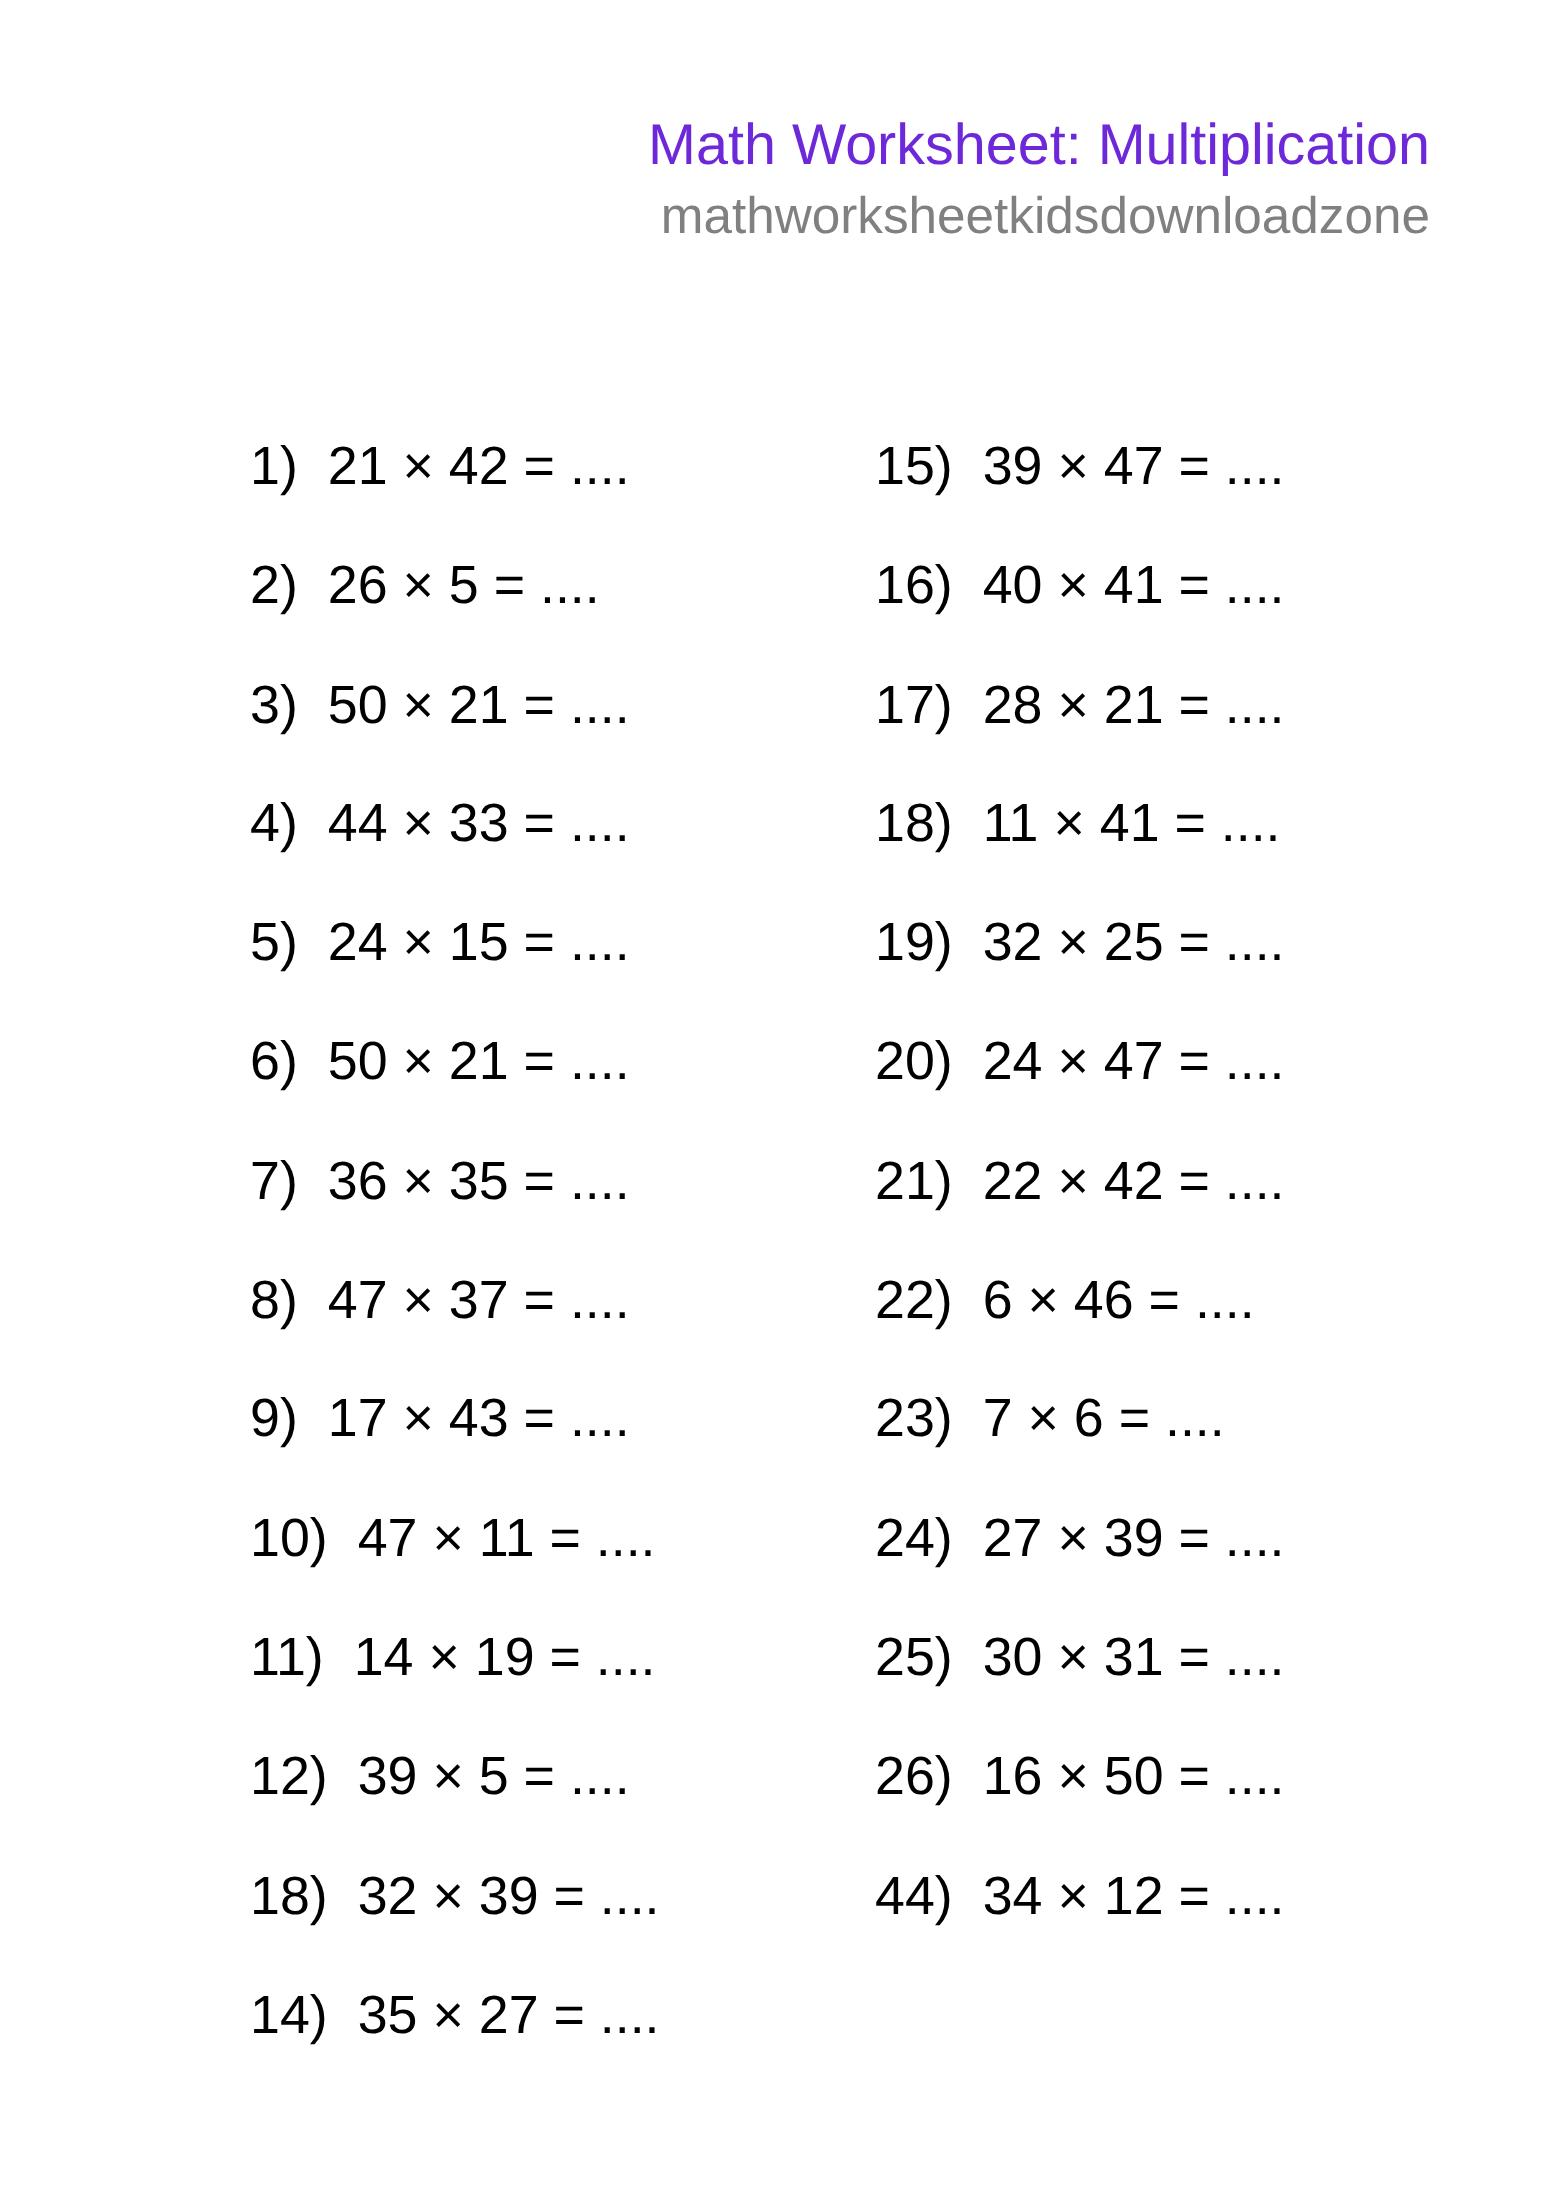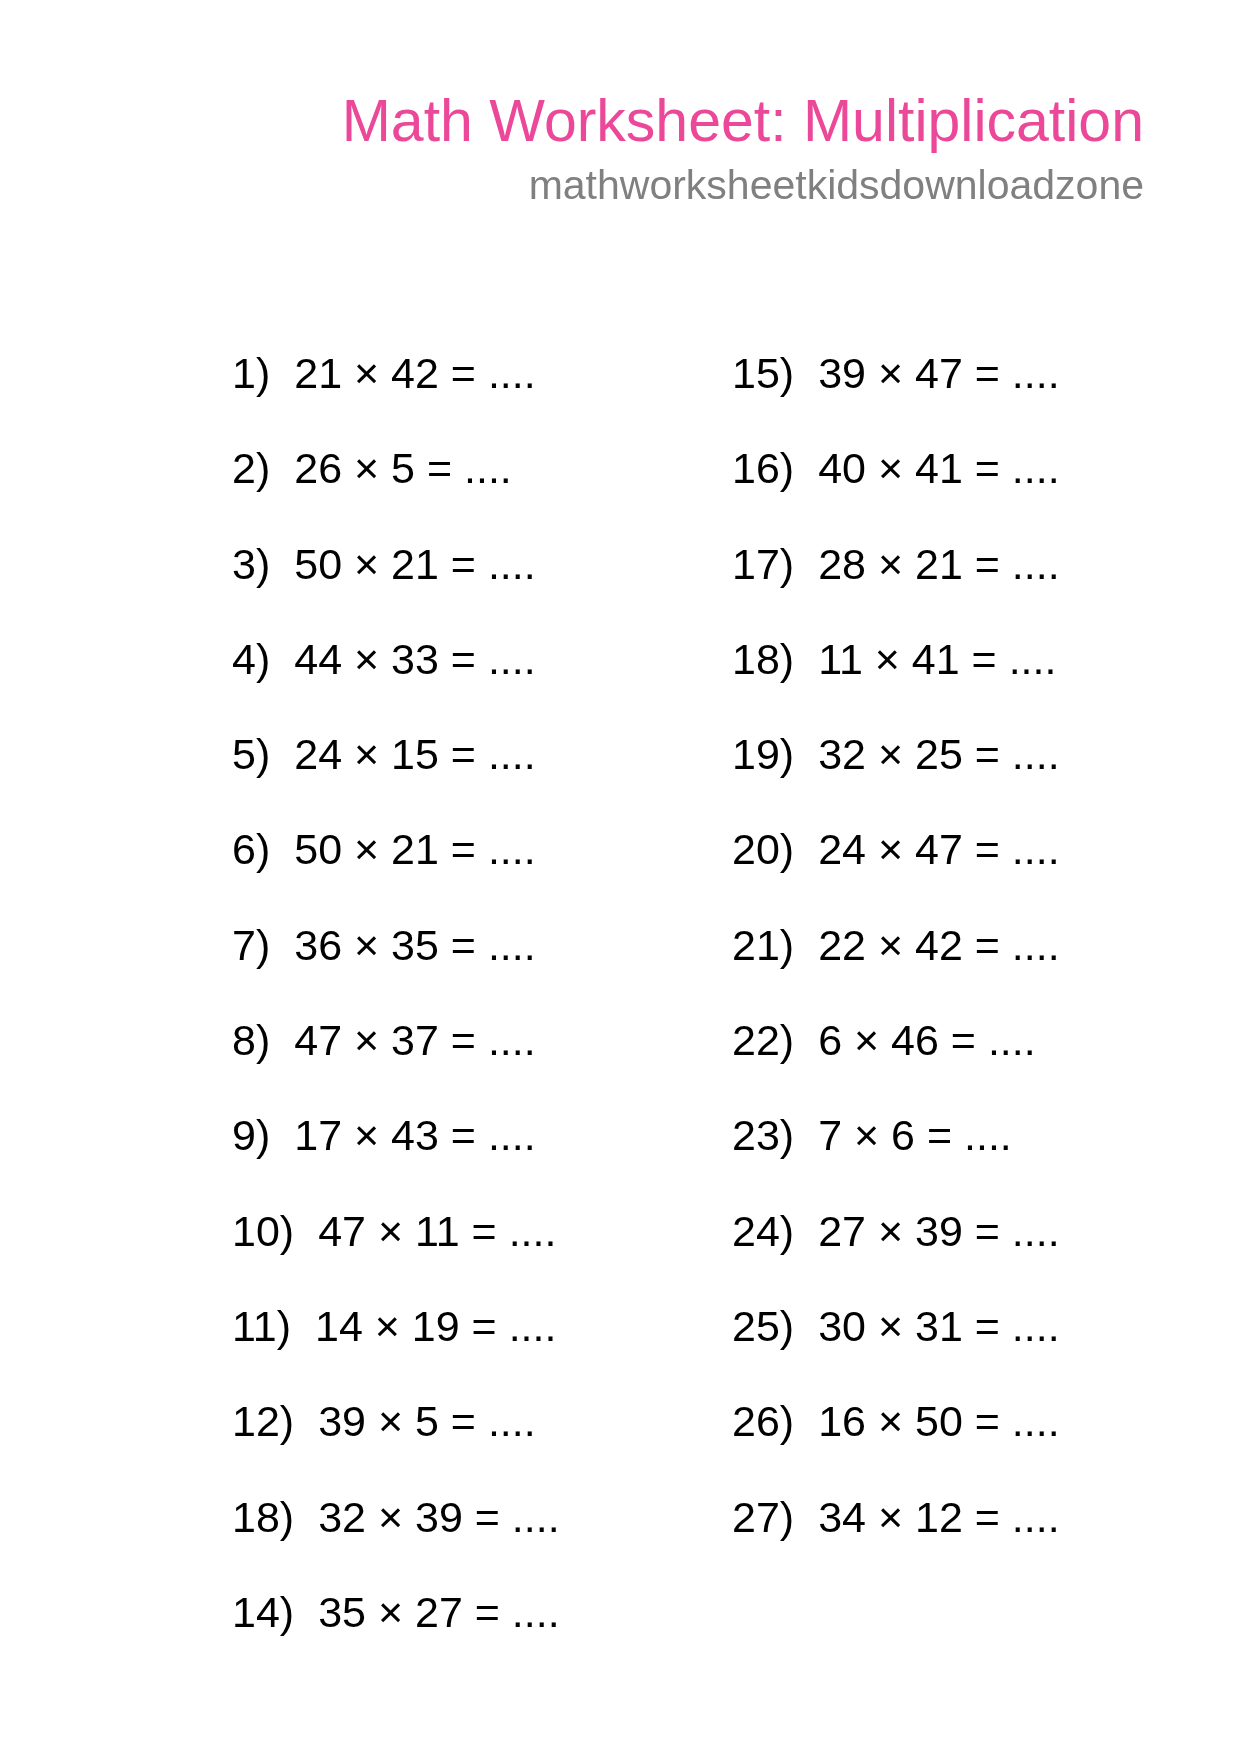--- a/index.html
+++ b/index.html
@@ -15,36 +15,35 @@
       font-family: "Liberation Sans", sans-serif;
       color: #000000;
     }
     .header {
       position: absolute;
       right: 96px;
       top: 92px;
       text-align: right;
     }
     .title {
-      font-size: 59px;
+      font-size: 46px;
       line-height: 1;
-      color: #ec4899;
+      color: #6d28d9;
       white-space: nowrap;
     }
     .subtitle {
       margin-top: 14px;
       font-size: 41px;
       line-height: 1;
       color: #808080;
       white-space: nowrap;
     }
     .column {
       position: absolute;
       top: 352px;
-      margin-left: 32px;
     }
     .col-left { left: 200px; }
     .col-right { left: 700px; }
     .problem {
       height: 95.3px;
       font-size: 43px;
       line-height: 1;
       white-space: nowrap;
     }
     .num { display: inline-block; }
@@ -81,14 +80,14 @@
   <div class="problem"><span class="num">17)</span><span class="expr">28 × 21 = ....</span></div>
   <div class="problem"><span class="num">18)</span><span class="expr">11 × 41 = ....</span></div>
   <div class="problem"><span class="num">19)</span><span class="expr">32 × 25 = ....</span></div>
   <div class="problem"><span class="num">20)</span><span class="expr">24 × 47 = ....</span></div>
   <div class="problem"><span class="num">21)</span><span class="expr">22 × 42 = ....</span></div>
   <div class="problem"><span class="num">22)</span><span class="expr">6 × 46 = ....</span></div>
   <div class="problem"><span class="num">23)</span><span class="expr">7 × 6 = ....</span></div>
   <div class="problem"><span class="num">24)</span><span class="expr">27 × 39 = ....</span></div>
   <div class="problem"><span class="num">25)</span><span class="expr">30 × 31 = ....</span></div>
   <div class="problem"><span class="num">26)</span><span class="expr">16 × 50 = ....</span></div>
-  <div class="problem"><span class="num">27)</span><span class="expr">34 × 12 = ....</span></div>
+  <div class="problem"><span class="num">44)</span><span class="expr">34 × 12 = ....</span></div>
 </div>
 
 </body></html>

